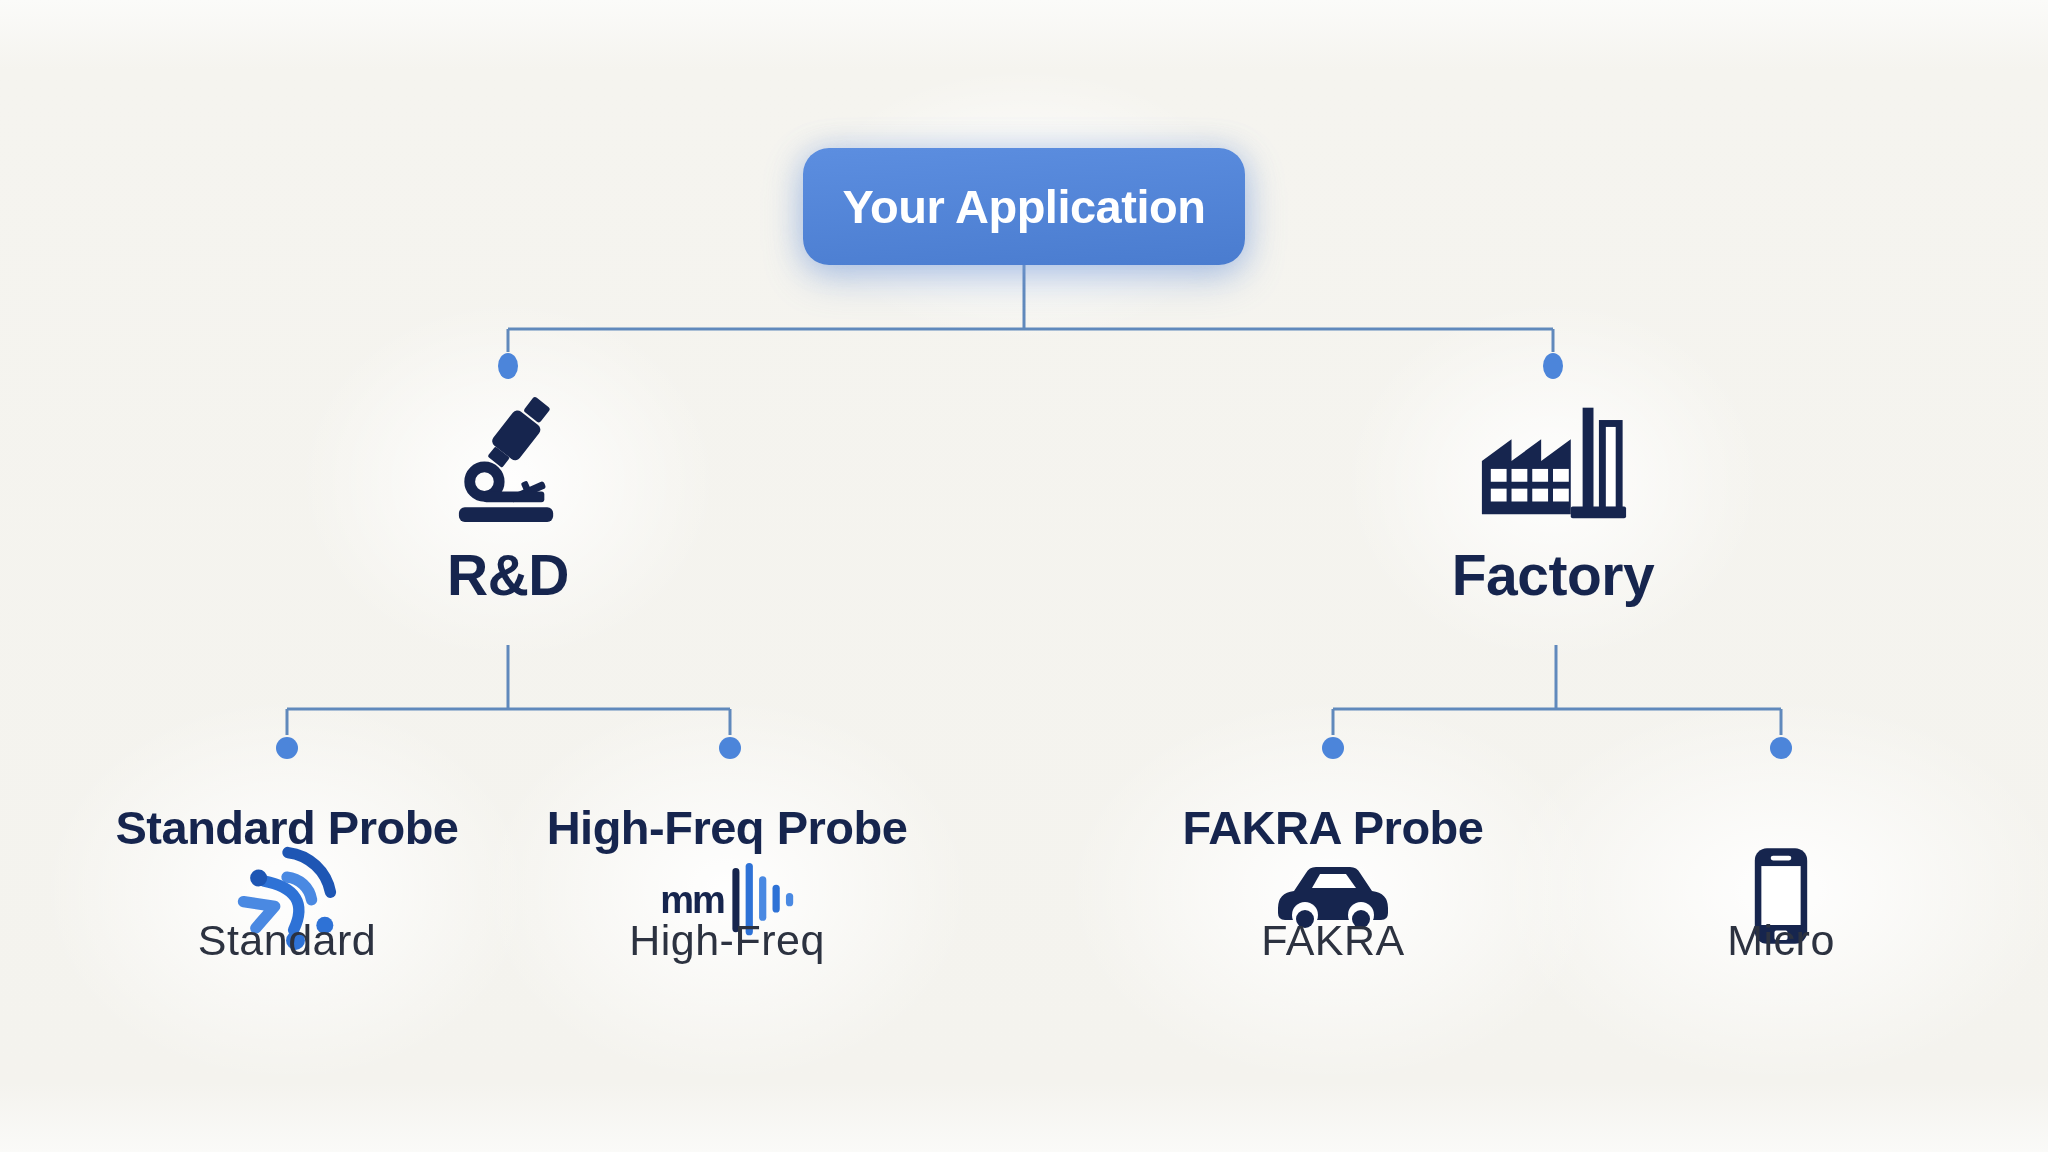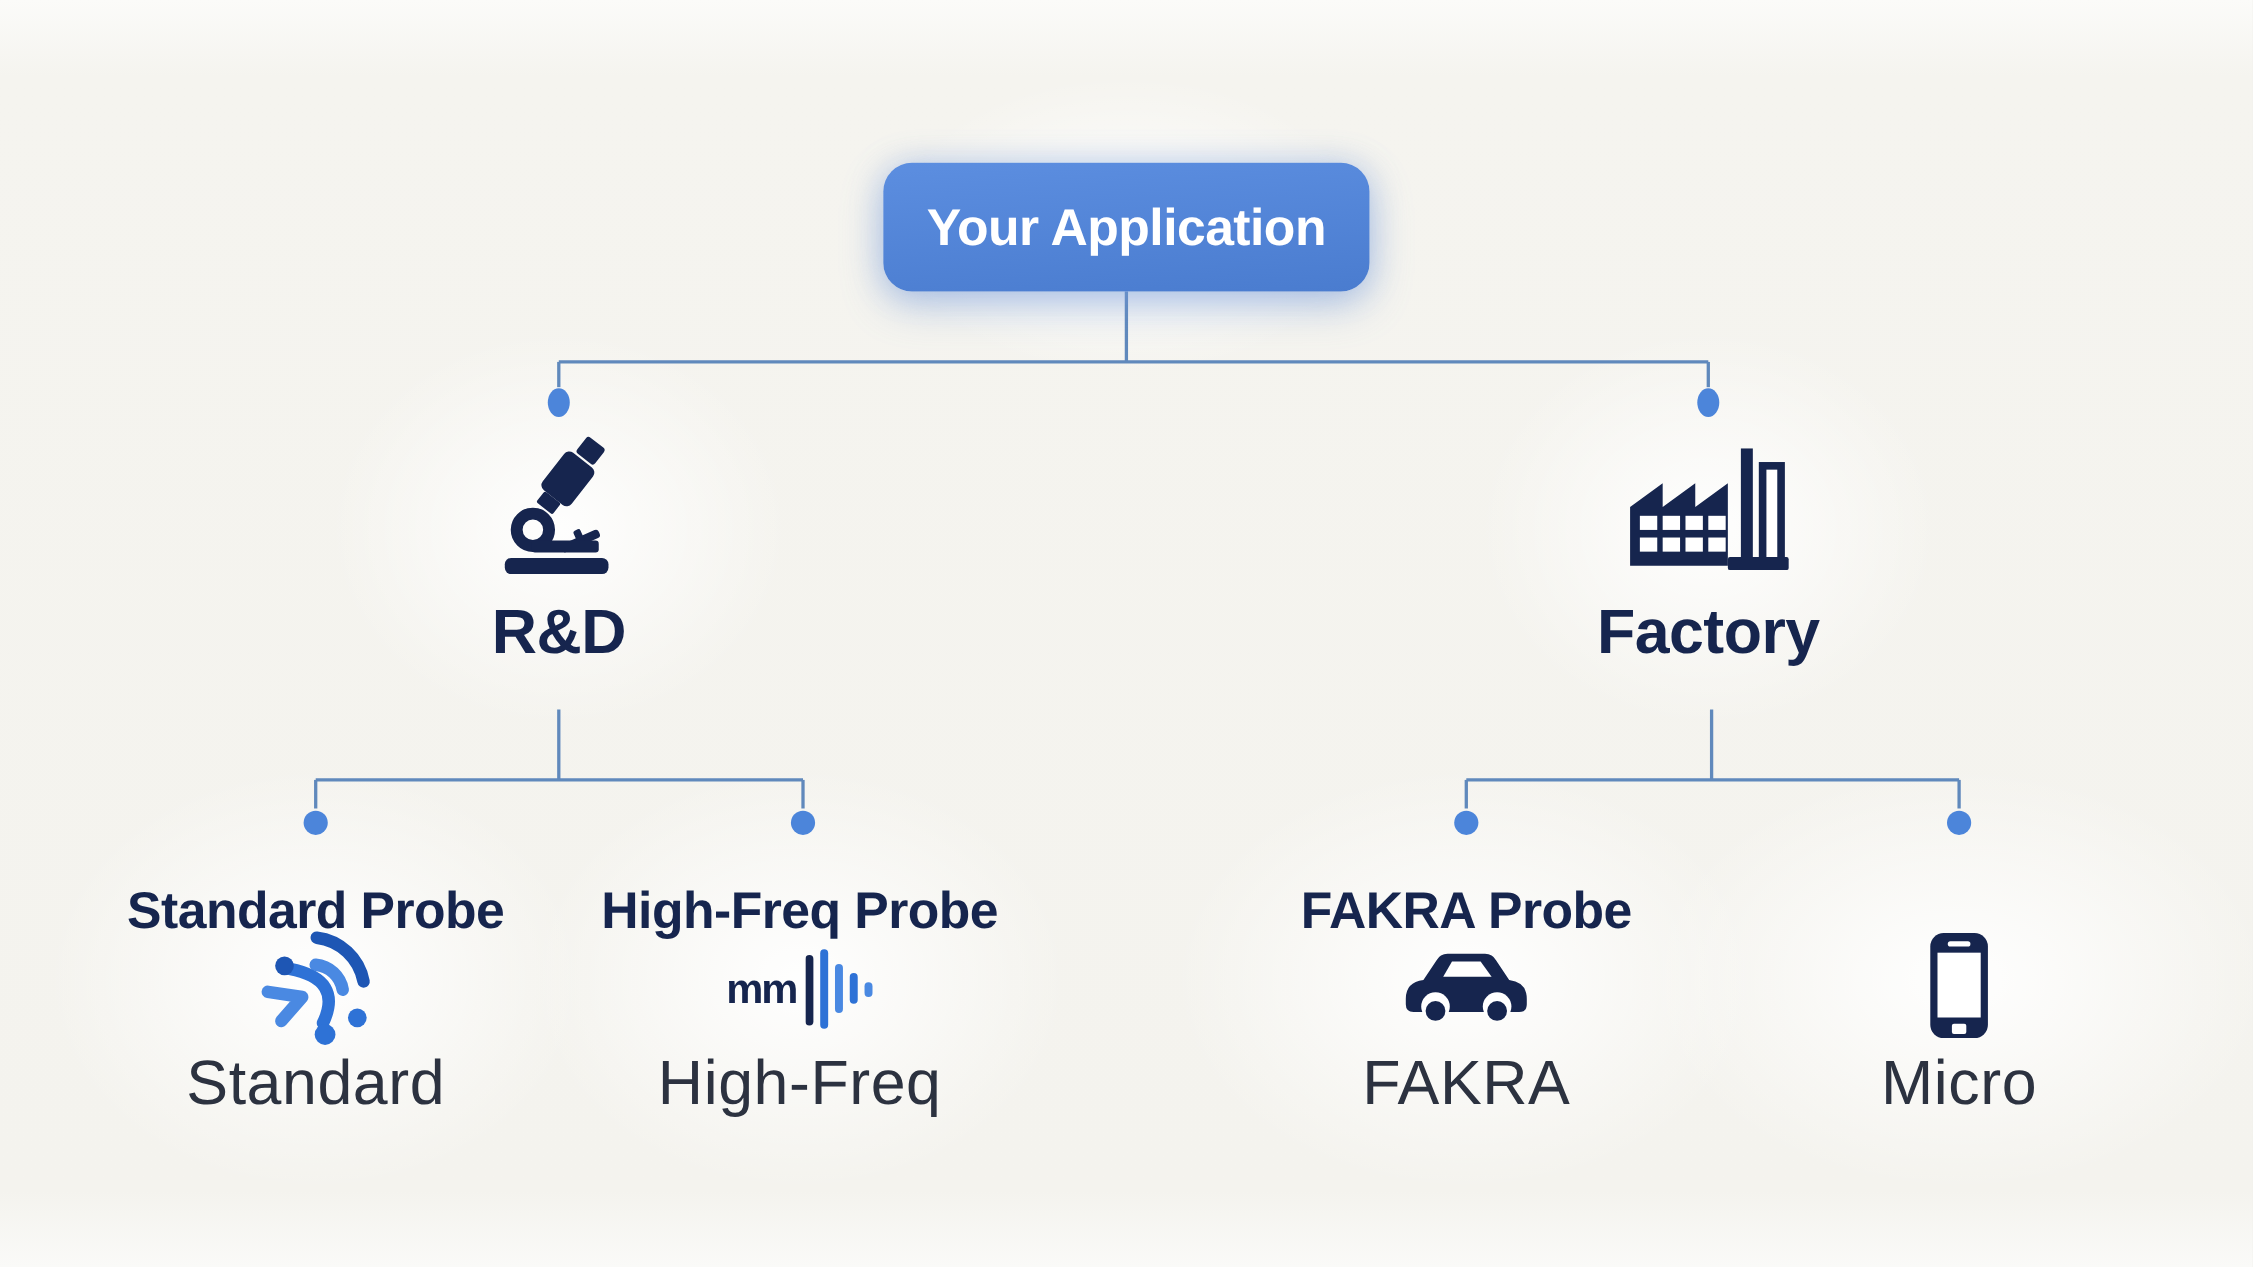--- a/index.html
+++ b/index.html
@@ -47,22 +47,22 @@
     font-size:57px;font-weight:bold;letter-spacing:-.5px;white-space:nowrap;
   }
 
   
   .leaf-title{
     top:772px;color:var(--c-navy,#16254e);
     font-size:47px;font-weight:bold;letter-spacing:-.5px;white-space:nowrap;margin-top:28px;
   }
   .leaf-icon{top:840px;height:112px;display:flex;align-items:center;justify-content:center;}
   .leaf-caption{
-    top:952px;color:var(--c-caption-text,#2c3240);
-    font-size:57px;font-weight:normal;letter-spacing:.5px;white-space:nowrap;
+    top:916px;color:var(--c-caption-text,#2c3240);
+    font-size:43px;font-weight:normal;letter-spacing:.5px;white-space:nowrap;
   }
 
   
   .fill-navy{fill:var(--c-navy,#16254e);}
   .fill-white{fill:#ffffff;}
   .ring-navy{fill:none;stroke:var(--c-navy,#16254e);stroke-width:11;}
   .tower-outline{fill:#ffffff;stroke:var(--c-navy,#16254e);stroke-width:7;}
   .fill-blue-dark{fill:var(--c-icon-blue-dark,#1e56b4);}
   .fill-blue-mid{fill:var(--c-icon-blue-mid,#2e72d6);}
   .fill-blue-light{fill:var(--c-icon-blue-light,#4a89e2);}

